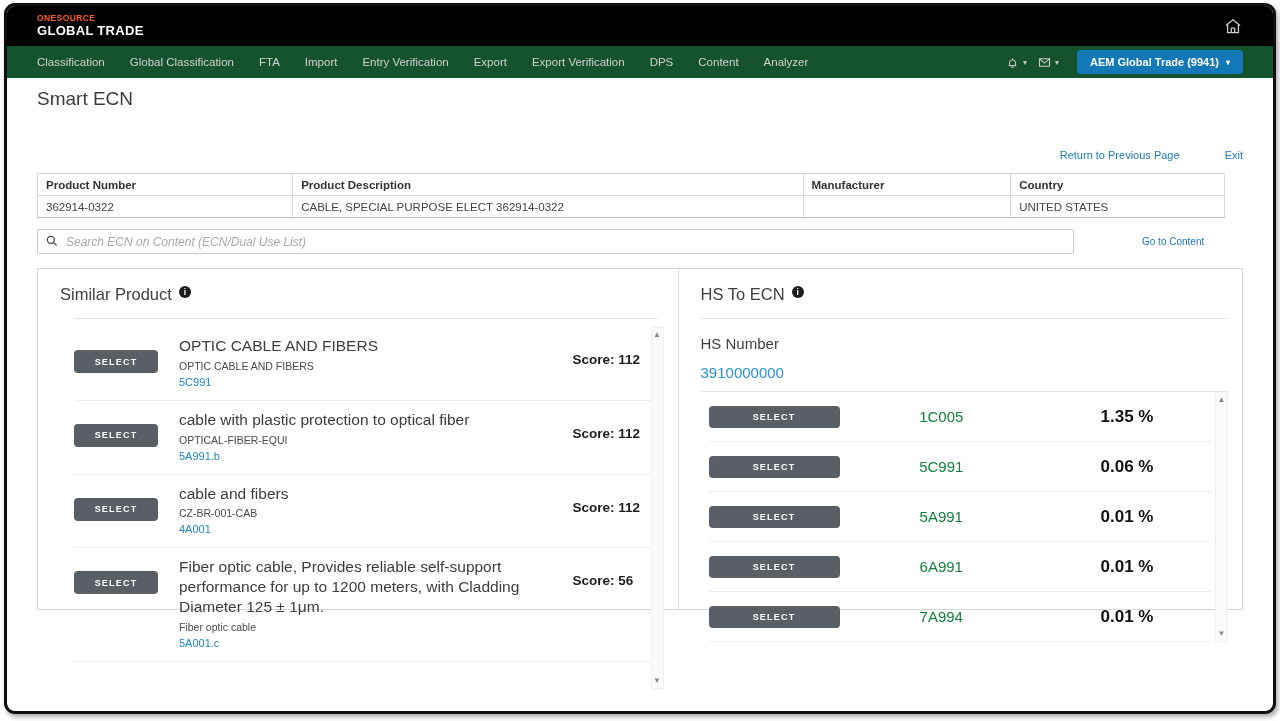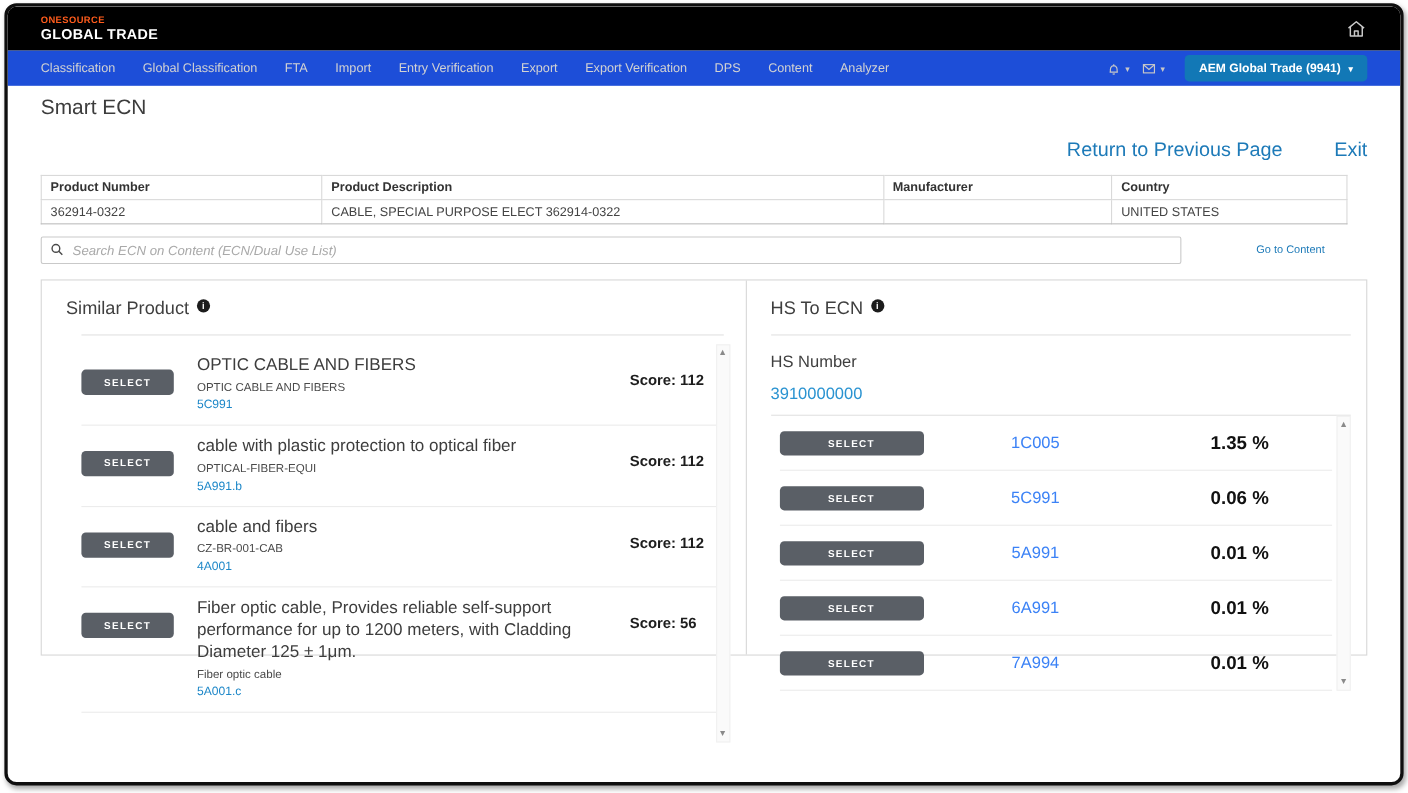--- a/index.html
+++ b/index.html
@@ -12,38 +12,38 @@
 
   
   .topbar { height: 40px; background: #000; display: flex; align-items: center; padding: 0 30px; }
   .brand { display: flex; flex-direction: column; line-height: 1.1; }
   .brand .line1 { color: #ff5c1c; font-size: 8.5px; font-weight: bold; letter-spacing: .4px; }
   .brand .line2 { color: #fff; font-size: 13px; font-weight: bold; letter-spacing: .3px; }
   .home { margin-left: auto; width: 20px; height: 20px; cursor: pointer; }
   .home svg { width: 20px; height: 20px; }
 
   
-  .nav { height: 32px; background: #1d4ed8; display: flex; align-items: center; padding: 0 30px; }
+  .nav { height: 32px; background: #14532d; display: flex; align-items: center; padding: 0 30px; }
   .nav-items { display: flex; align-items: center; gap: 25px; }
   .nav-item { color: #d2d2d2; font-size: 11.5px; cursor: pointer; white-space: nowrap; }
   .nav-right { margin-left: auto; display: flex; align-items: center; gap: 10px; }
   .icon-btn { display: flex; align-items: center; gap: 3px; cursor: pointer; color: #c7c7c7; }
   .icon-btn svg { width: 15px; height: 15px; }
   .caret { font-size: 8px; color: #c7c7c7; }
   .account-btn {
     margin-left: 8px; background: #1278b6; color: #fff; border: none; border-radius: 4px;
     font-family: inherit; font-size: 11px; font-weight: bold; padding: 6px 13px;
     display: flex; align-items: center; gap: 7px; cursor: pointer;
   }
   .account-btn .caret { color: #fff; }
 
   
   .content { padding: 4px 30px 0 30px; }
   .page-title { font-size: 19px; color: #3c3c3c; font-weight: 400; margin-top: 6px; }
-  .top-links { text-align: right; margin-top: 16px; font-size: 18px; }
+  .top-links { text-align: right; margin-top: 39px; font-size: 11px; }
   .link { color: #1d7ab8; text-decoration: none; cursor: pointer; }
   .top-links .link + .link { margin-left: 42px; }
 
   
   table.product { width: 98.5%; border-collapse: collapse; margin-top: 12px; font-size: 11.5px; }
   table.product th, table.product td { border: 1px solid #d9d9d9; padding: 4px 8px; text-align: left; height: 22px; }
   table.product th { color: #333; font-weight: bold; }
   table.product td { color: #444; }
   table.product tr:last-child td { border-bottom: 1px solid #bdbdbd; }
   .col-num { width: 21.5%; } .col-desc { width: 43%; } .col-man { width: 17.5%; } .col-ctry { width: 18%; }
@@ -98,21 +98,21 @@
   }
   .scrollbar span { line-height: 1; }
 
   
   .hs-label { font-size: 15px; color: #3f3f3f; margin-top: 16px; }
   .hs-number { display: inline-block; font-size: 15px; color: #2a93d1; margin-top: 12px; }
   .hs-list-wrap { display: flex; margin-top: 0; height: 300px; }
   .hs-list { flex: 1; padding: 0 4px 0 8px; }
   .hs-row { display: flex; align-items: center; border-bottom: 1px solid #ececec; height: 50px; }
   .hs-row .select-btn { width: 131px; height: 22px; }
-  .hs-code { flex: 1; text-align: center; font-size: 15px; color: #3b82f6; cursor: pointer; }
+  .hs-code { flex: 1; text-align: center; font-size: 15px; color: #15803d; cursor: pointer; }
   .hs-pct { width: 168px; text-align: center; font-size: 17px; font-weight: bold; color: #111; }
 </style>
 </head>
 <body>
 
 <div class="window">
 
   <div class="topbar">
     <div class="brand">
       <span class="line1">ONESOURCE</span>

